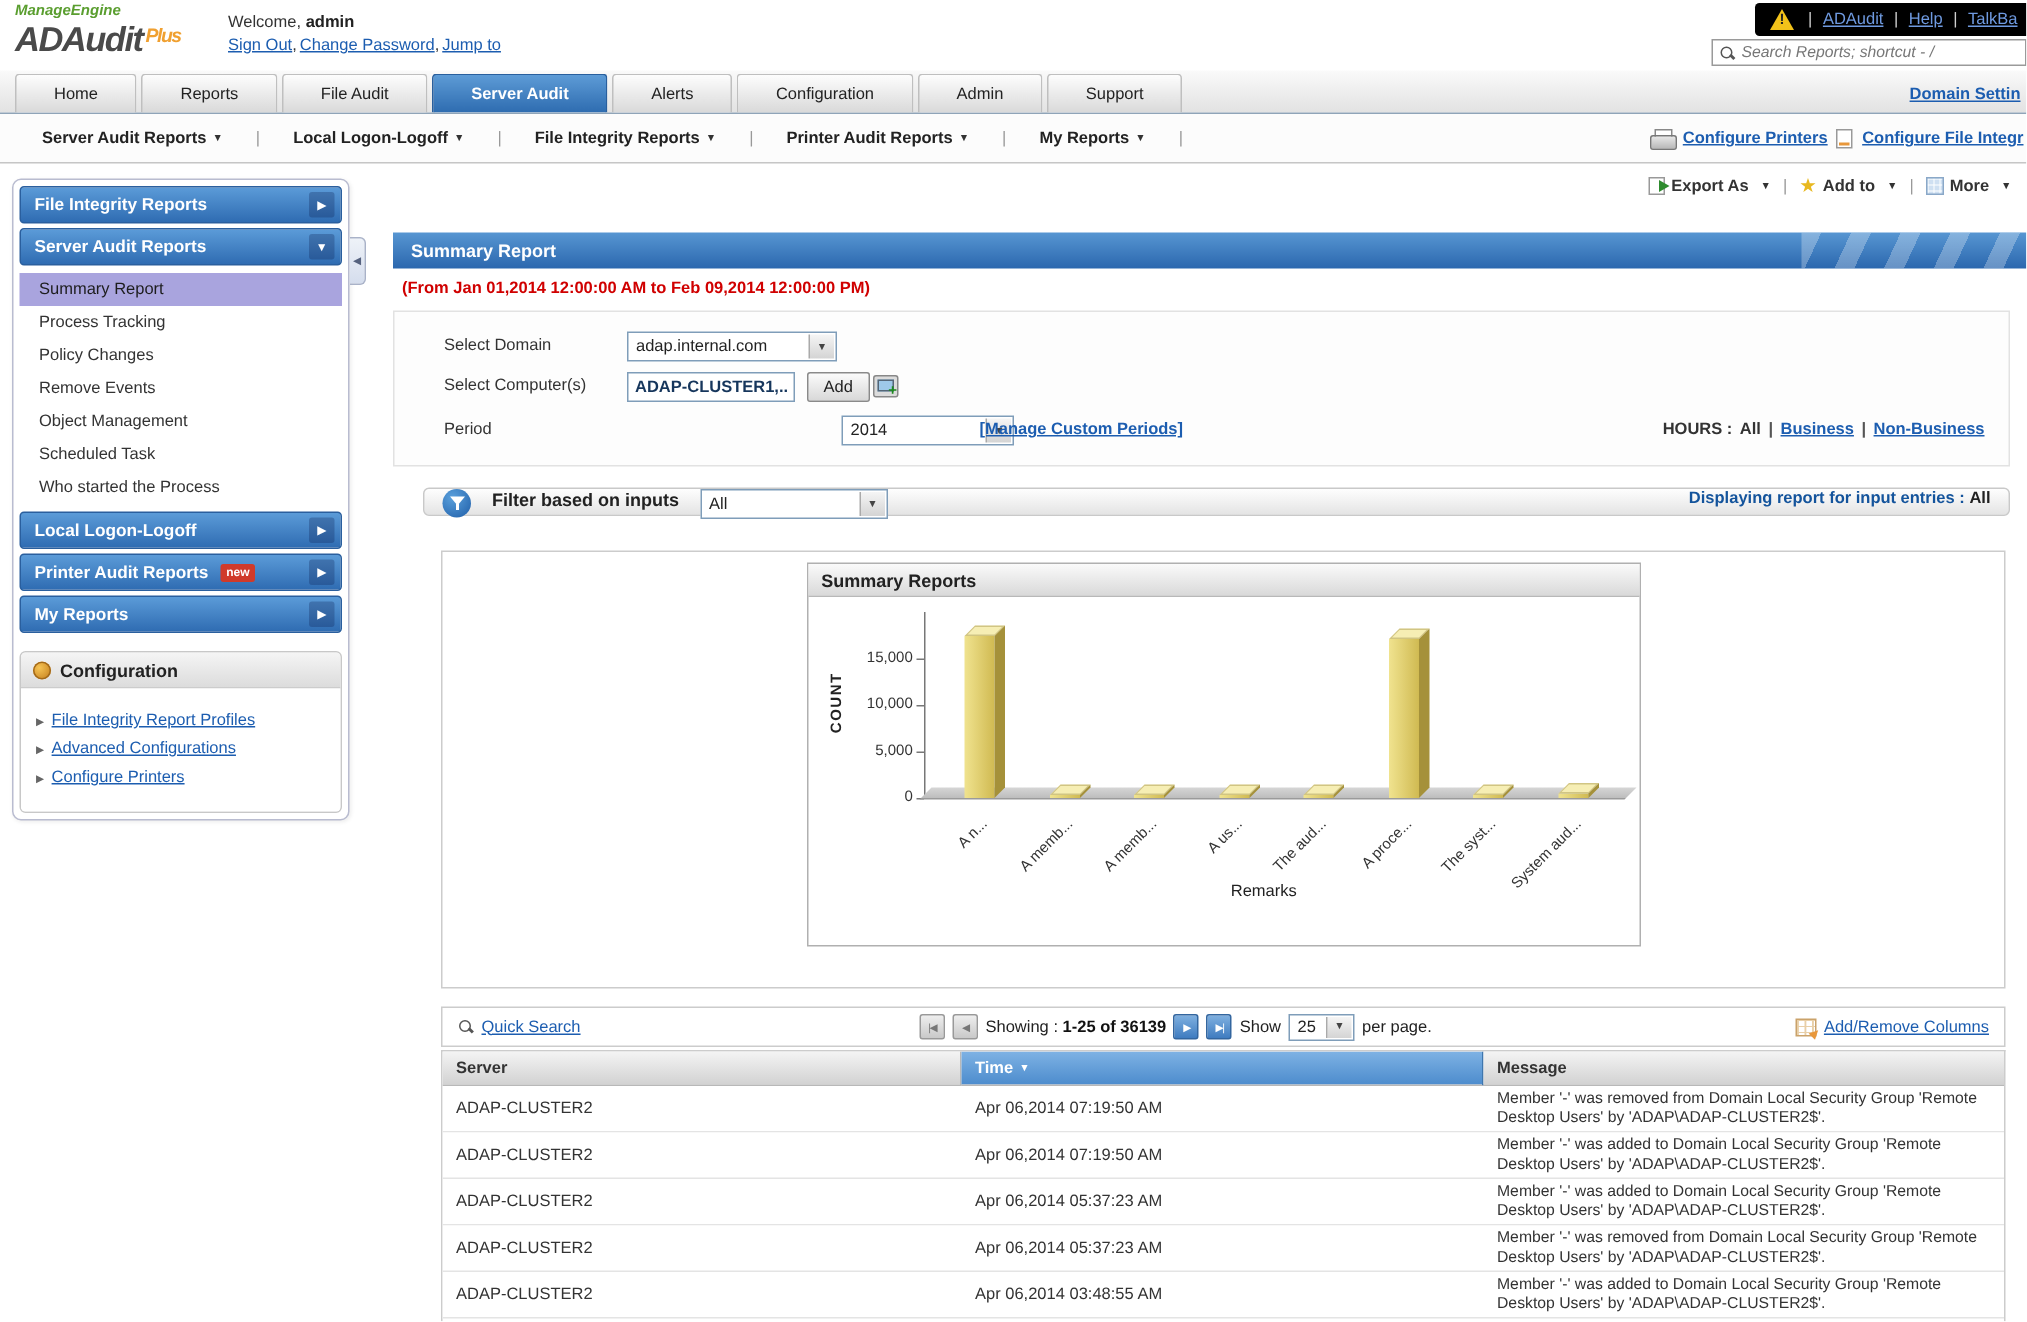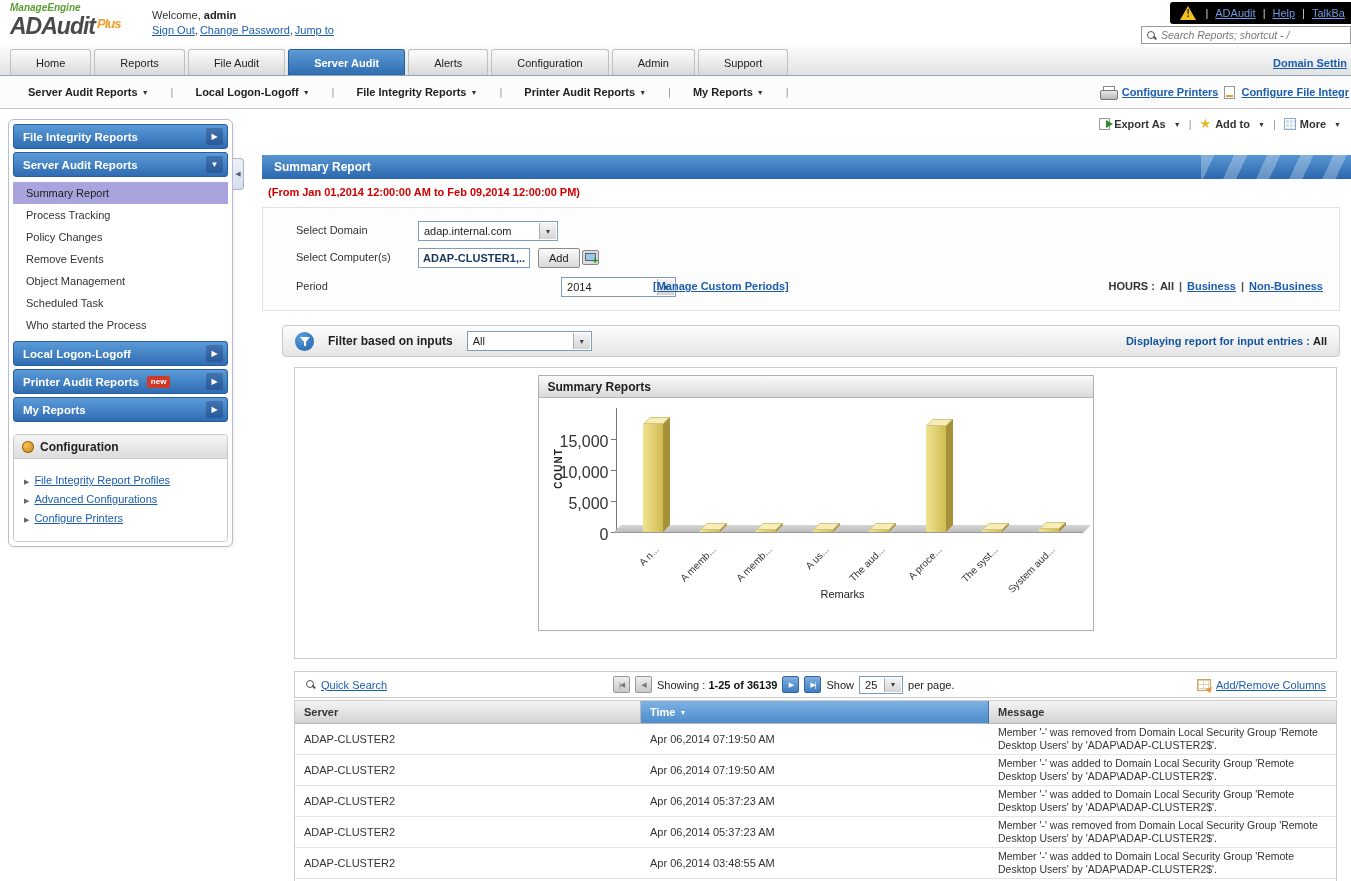--- a/index.html
+++ b/index.html
@@ -90,34 +90,34 @@
   .fselect::after { content:"▼"; position:absolute; right:1px; top:1px; bottom:1px; width:16px; background:linear-gradient(180deg,#f5f5f5,#d4d4d4); border-left:1px solid #aaa; color:#444; font-size:7px; display:flex; align-items:center; justify-content:center; }
   .computers-input { width:112px; height:20px; border:1px solid #7f9db9; font-weight:bold; color:#16365c; font-size:11px; padding:0 4px; font-family:"Liberation Sans",sans-serif; }
   .btn { height:20px; padding:0 10px; background:linear-gradient(180deg,#fbfbfb,#d8d8d8); border:1px solid #8a8a8a; border-radius:2px; font-size:11px; color:#222; cursor:pointer; font-family:"Liberation Sans",sans-serif; }
   .icon-computer { display:inline-block; width:17px; height:15px; background:#dcdcdc; border:1px solid #888; border-radius:2px; position:relative; vertical-align:-3px; margin-left:4px; cursor:pointer; }
   .icon-computer::before { content:""; position:absolute; left:2px; top:2px; width:9px; height:6px; background:#9ec8e8; border:1px solid #567; }
   .icon-computer::after { content:"+"; position:absolute; right:0; bottom:-2px; color:#1c8a1c; font-weight:bold; font-size:10px; }
   .mcp-link { position:absolute; left:390px; font-weight:bold; }
   .hours-wrap { position:absolute; right:16px; display:flex; gap:5px; align-items:center; font-weight:bold; }
   .hours-wrap .hsep { color:#555; }
 
-  .filter-bar { position:absolute; top:216px; left:32px; right:11px; height:32px; background:linear-gradient(180deg,#fefefe,#e4e4e4); border:1px solid #c9c9c9; border-radius:4px; display:flex; align-items:center; padding:0 12px; gap:14px; }
+  .filter-bar { position:absolute; top:216px; left:32px; right:11px; height:19px; background:linear-gradient(180deg,#fefefe,#e4e4e4); border:1px solid #c9c9c9; border-radius:4px; display:flex; padding:0 12px; gap:14px; }
   .icon-funnel { width:19px; height:19px; border-radius:50%; background:radial-gradient(circle at 35% 30%, #5aa0dc, #1f5ea8); position:relative; flex:0 0 auto; }
   .icon-funnel::before { content:""; position:absolute; left:4.5px; top:5px; border-left:5px solid transparent; border-right:5px solid transparent; border-top:6px solid #fff; }
   .icon-funnel::after { content:""; position:absolute; left:8.5px; top:10px; width:2px; height:4px; background:#fff; }
   .filter-label { font-weight:bold; font-size:12px; color:#222; }
   .filter-right { margin-left:auto; font-weight:bold; color:#14549c; }
   .filter-right b { color:#222; }
 
   .chart-panel { position:absolute; top:258px; left:44px; right:14px; height:292px; background:#fff; border:1px solid #cccccc; }
   .chart-box { width:556px; margin:7px auto 0; border:1px solid #b0b0b0; background:#fff; }
   .chart-title { height:22px; background:linear-gradient(180deg,#fafafa,#d9d9d9); border-bottom:1px solid #b8b8b8; font-weight:bold; font-size:12px; color:#222; line-height:22px; padding-left:9px; }
   .chart-plot { position:relative; height:232px; overflow:hidden; }
   .ch-axis { position:absolute; width:1px; background:#777; }
-  .ch-ytick { position:absolute; width:58px; text-align:right; font-size:16px; color:#333; }
+  .ch-ytick { position:absolute; width:58px; text-align:right; font-size:10px; color:#333; }
   .ch-ytickmark { position:absolute; width:5px; height:1px; background:#777; }
   .ch-ylabel { position:absolute; left:-26px; top:65px; width:90px; text-align:center; font-size:10px; font-weight:bold; color:#222; transform:rotate(-90deg); letter-spacing:1px; }
   .ch-floor { position:absolute; height:8px; background:linear-gradient(180deg,#d6d6d6,#bdbdbd); transform:skewX(-45deg); z-index:1; border-bottom:1px solid #9a9a9a; }
   .ch-bar { position:absolute; width:20px; background:linear-gradient(90deg,#f0e38f,#d0ba52); z-index:2; cursor:pointer; }
   .ch-bar-top { position:absolute; left:0; top:-7px; width:20px; height:7px; background:#f6eeb4; transform:skewX(-45deg); transform-origin:0 100%; border:1px solid rgba(140,120,40,.35); }
   .ch-bar-side { position:absolute; left:20px; top:0; width:7px; height:100%; background:#a5913a; transform:skewY(-45deg); transform-origin:0 0; }
   .ch-xlabel { position:absolute; width:80px; text-align:right; font-size:10px; color:#333; transform:rotate(-45deg); transform-origin:100% 0; white-space:nowrap; }
   .ch-xaxis-title { position:absolute; text-align:center; font-size:11px; color:#222; }
 
   .pager { position:absolute; top:562px; left:44px; right:14px; height:27px; border:1px solid #cccccc; background:#fff; }

